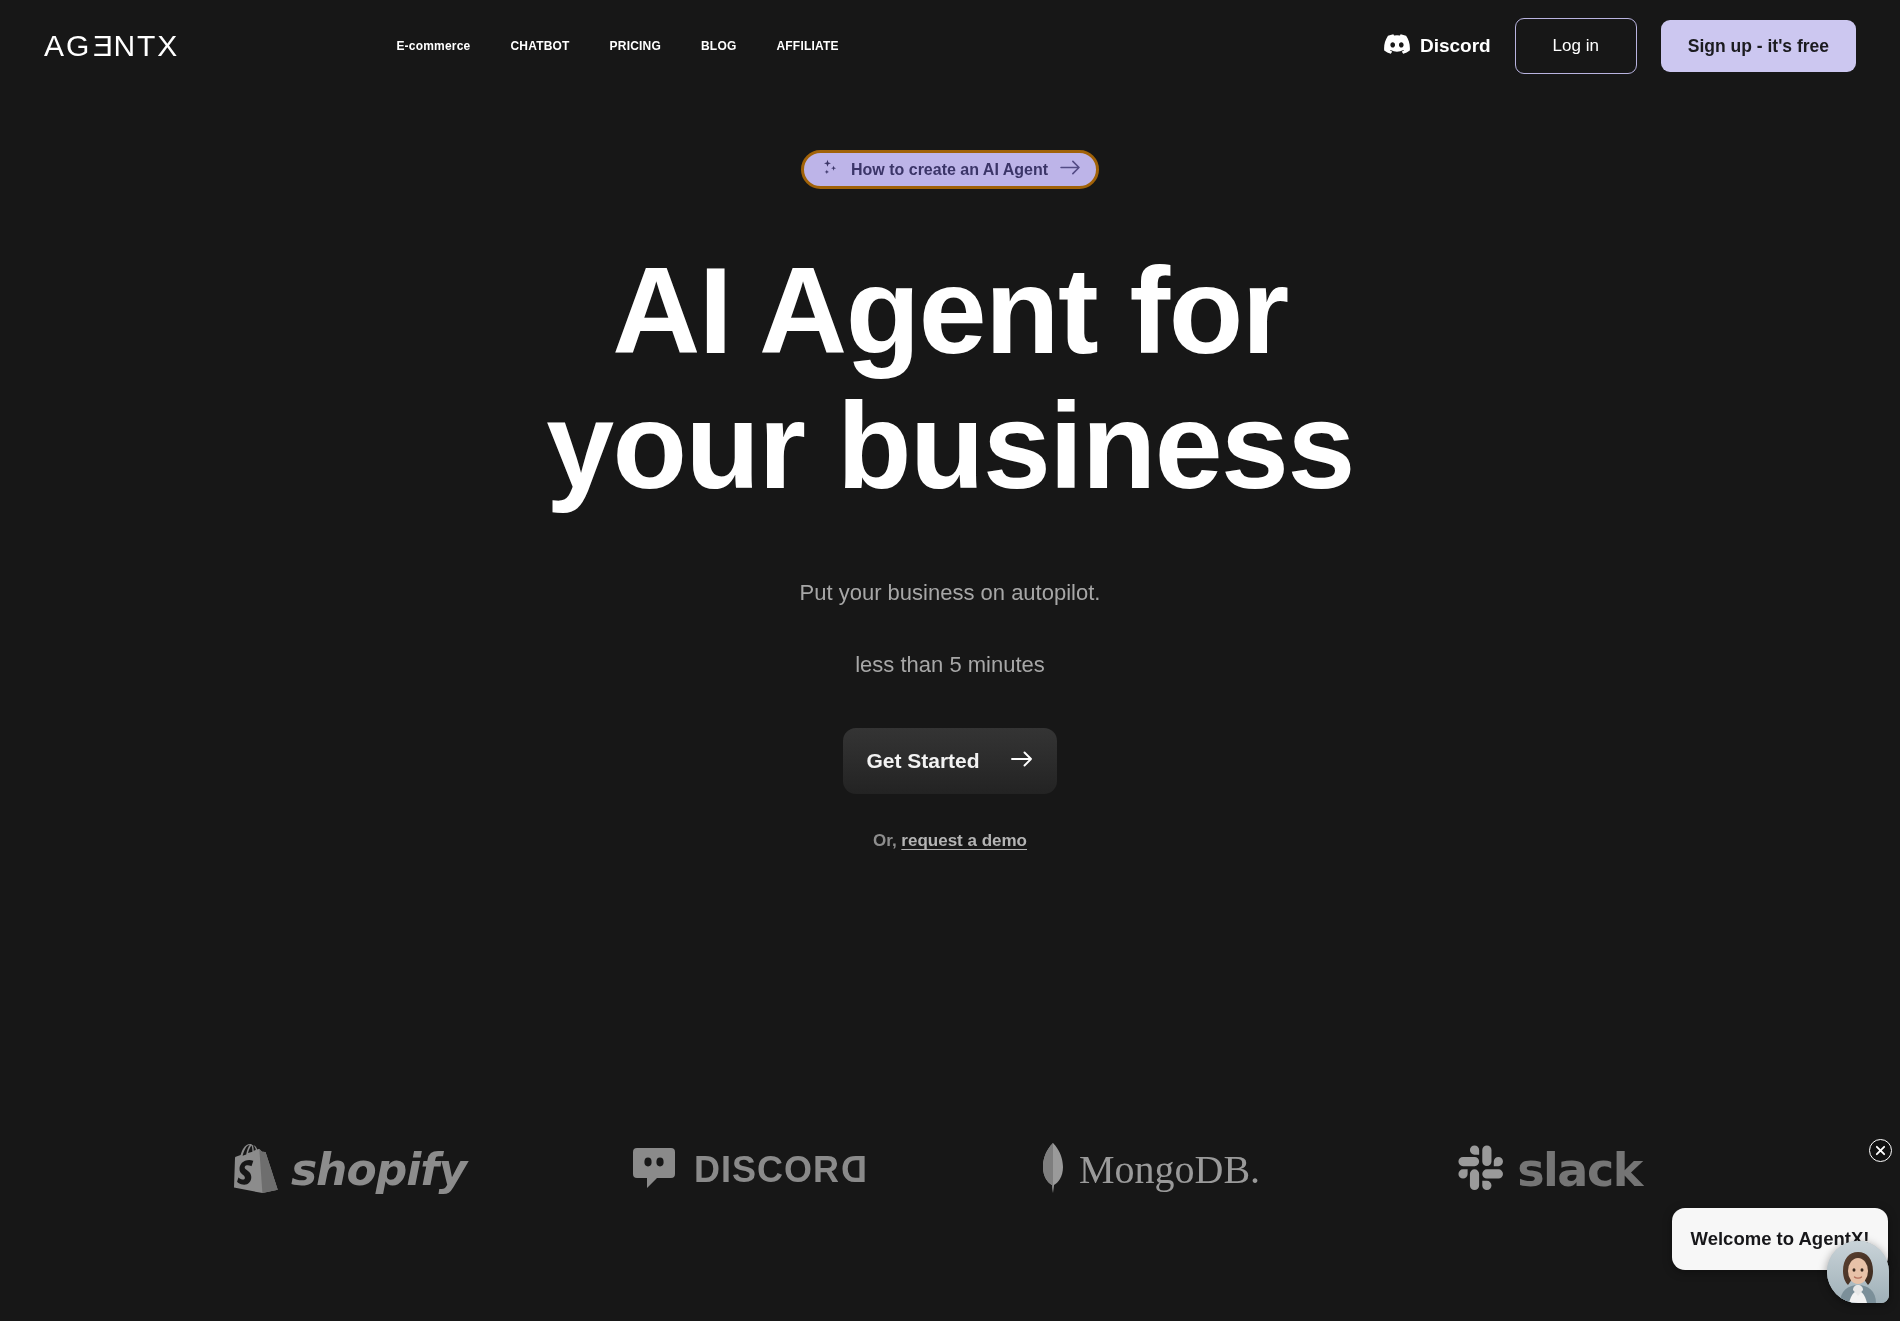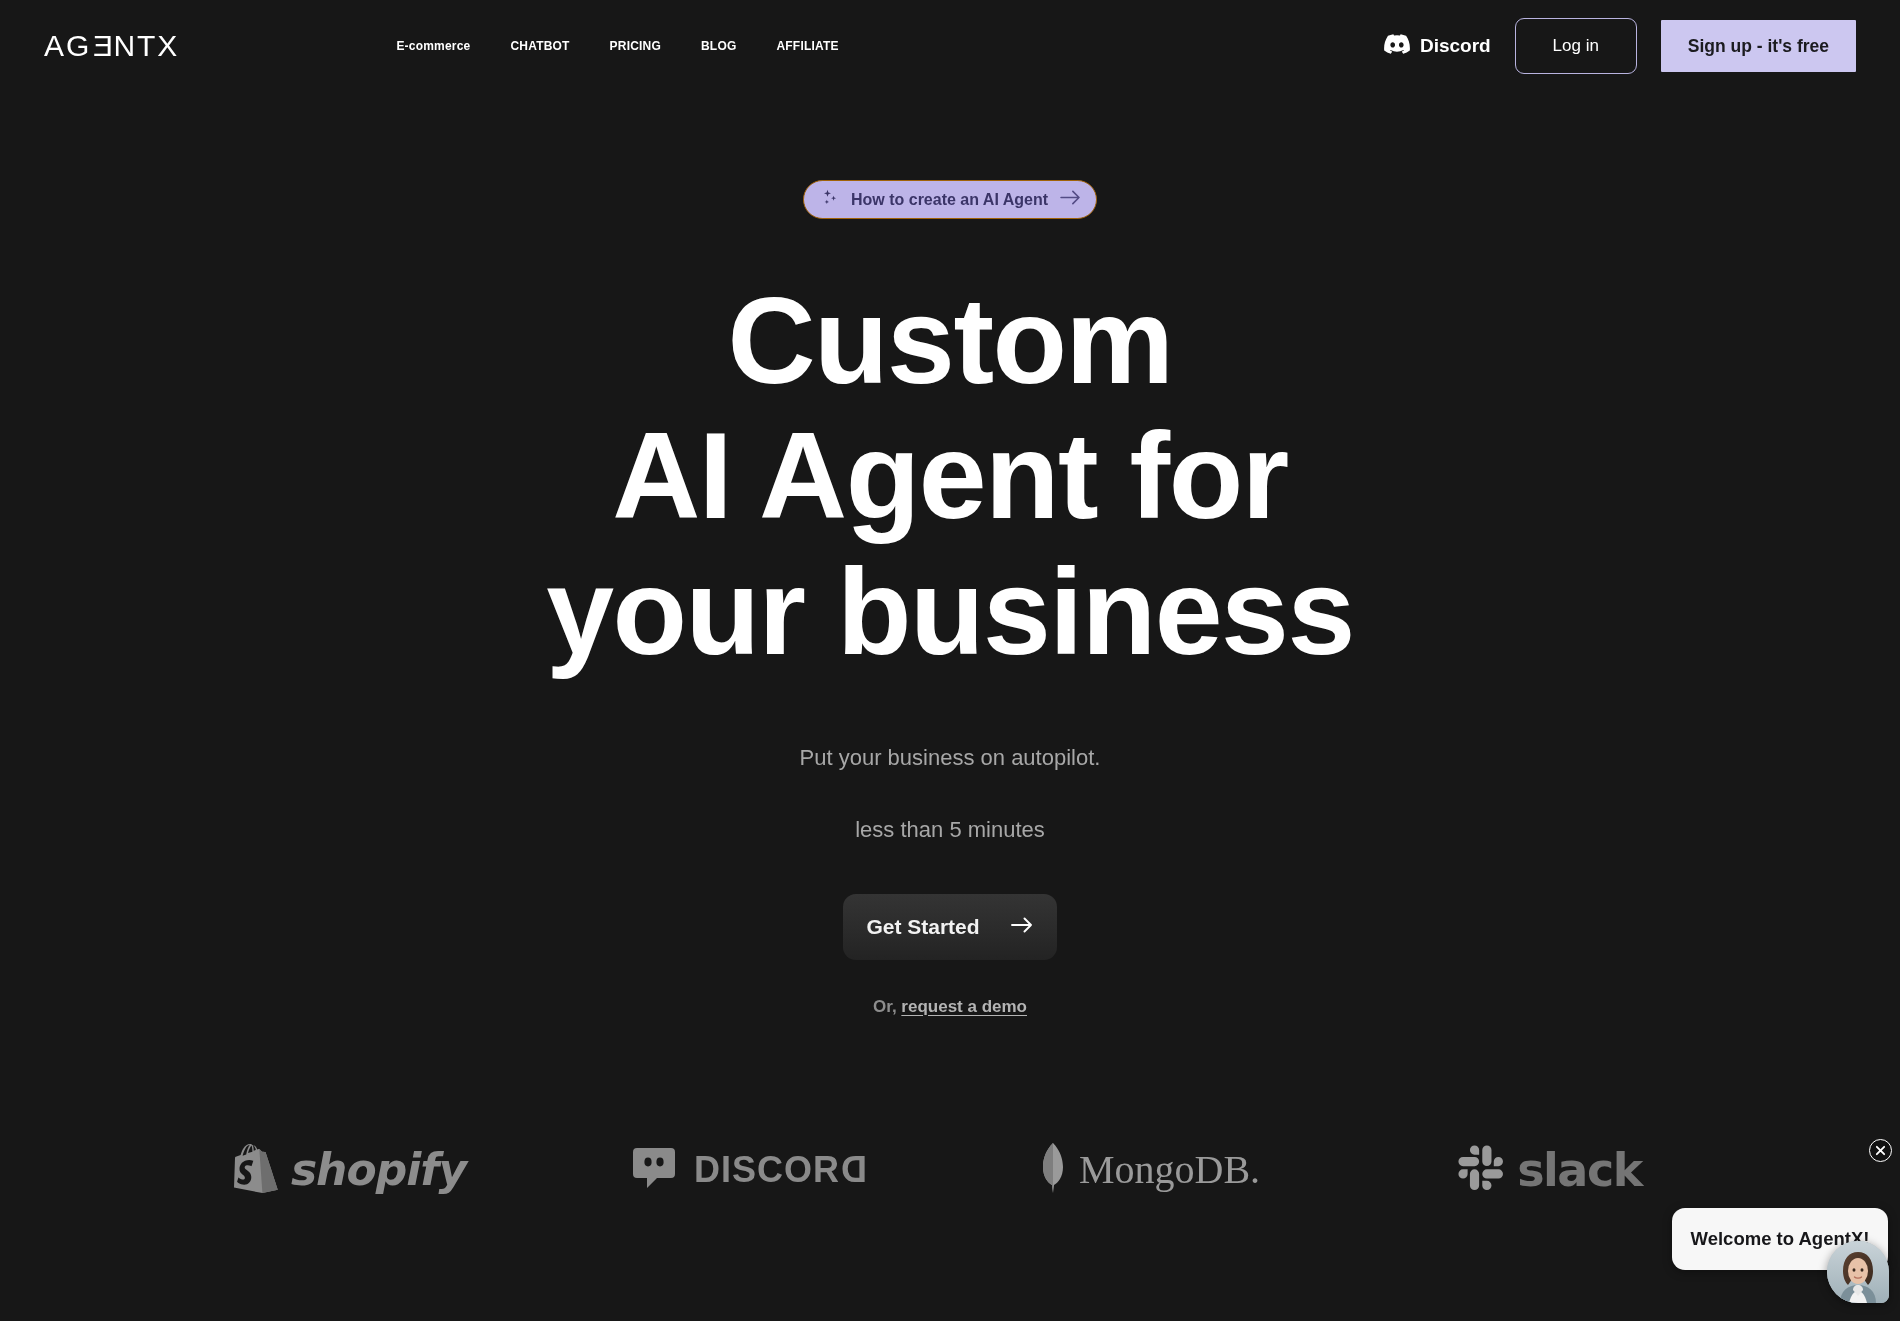--- a/index.html
+++ b/index.html
@@ -85,21 +85,21 @@
     display: flex;
     align-items: center;
     justify-content: center;
     white-space: nowrap;
   }
 
   .btn-signup {
     height: 52px;
     padding: 0 27px;
     border: none;
-    border-radius: 1px;
+    border-radius: 9px;
     background: #ccc7f0;
     color: #1b1b1f;
     font-size: 17.5px;
     font-weight: 700;
     font-family: inherit;
     cursor: pointer;
     display: flex;
     align-items: center;
     justify-content: center;
     white-space: nowrap;
@@ -109,26 +109,26 @@
   .hero {
     position: absolute;
     top: 92px; left: 0;
     width: 1900px;
     display: flex;
     flex-direction: column;
     align-items: center;
   }
 
   .badge {
-    margin-top: 88px;
+    margin-top: 58px;
     height: 39px;
     padding: 0 14px 0 16px;
     border-radius: 20px;
     background: #bdb4e8;
-    border: 1px solid #a16207;
+    border: 3px solid #a16207;
     display: flex;
     align-items: center;
     gap: 11px;
     cursor: pointer;
     white-space: nowrap;
   }
   .badge-text {
     color: #3b3568;
     font-size: 16px;
     font-weight: 700;
@@ -333,21 +333,20 @@
     </span>
     <span class="badge-text">How to create an AI Agent</span>
     <span>
       <svg width="23" height="17" viewBox="0 0 24 18" fill="none" stroke="#534b85" stroke-width="1.7" stroke-linecap="round" stroke-linejoin="round">
         <path d="M2 9h19M14.5 2.5L21 9l-6.5 6.5"></path>
       </svg>
     </span>
   </div>
 
   <h1 class="hero-title">
-    <div>Custom</div>
     <div>AI Agent for</div>
     <div>your business</div>
   </h1>
 
   <p class="hero-sub">
     <span>Put your business on autopilot.</span><br>
     <br>
     <span>less than 5 minutes</span>
   </p>
 

